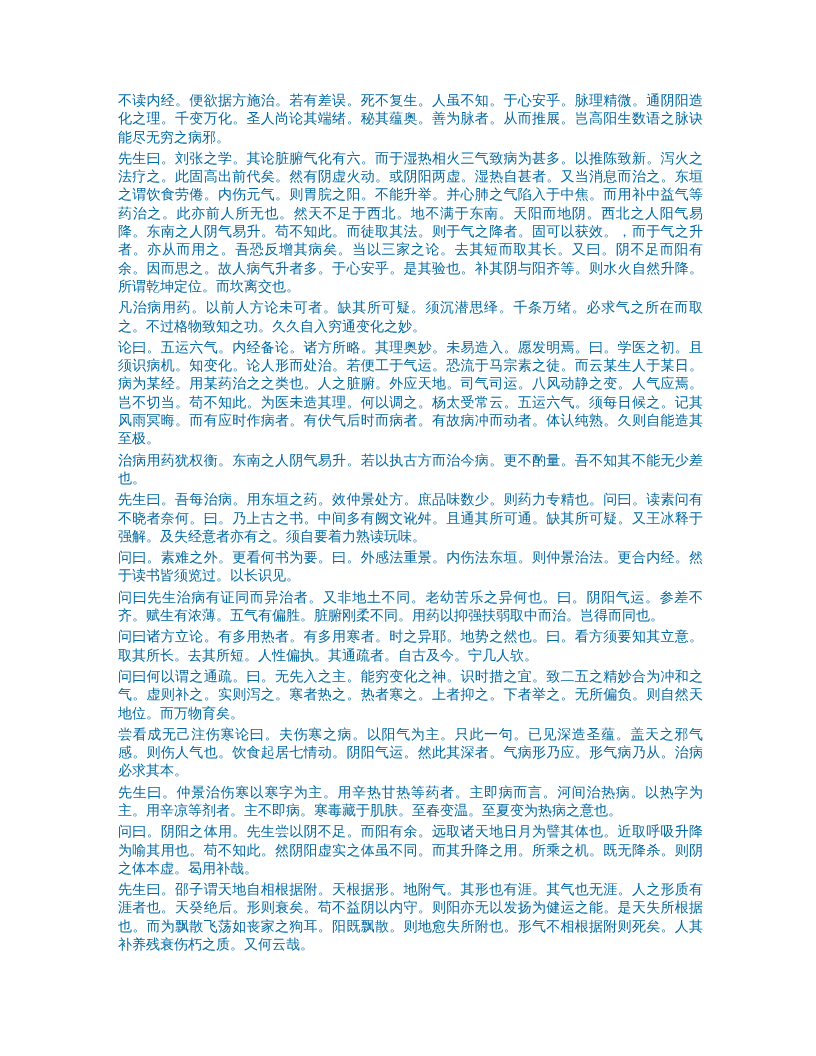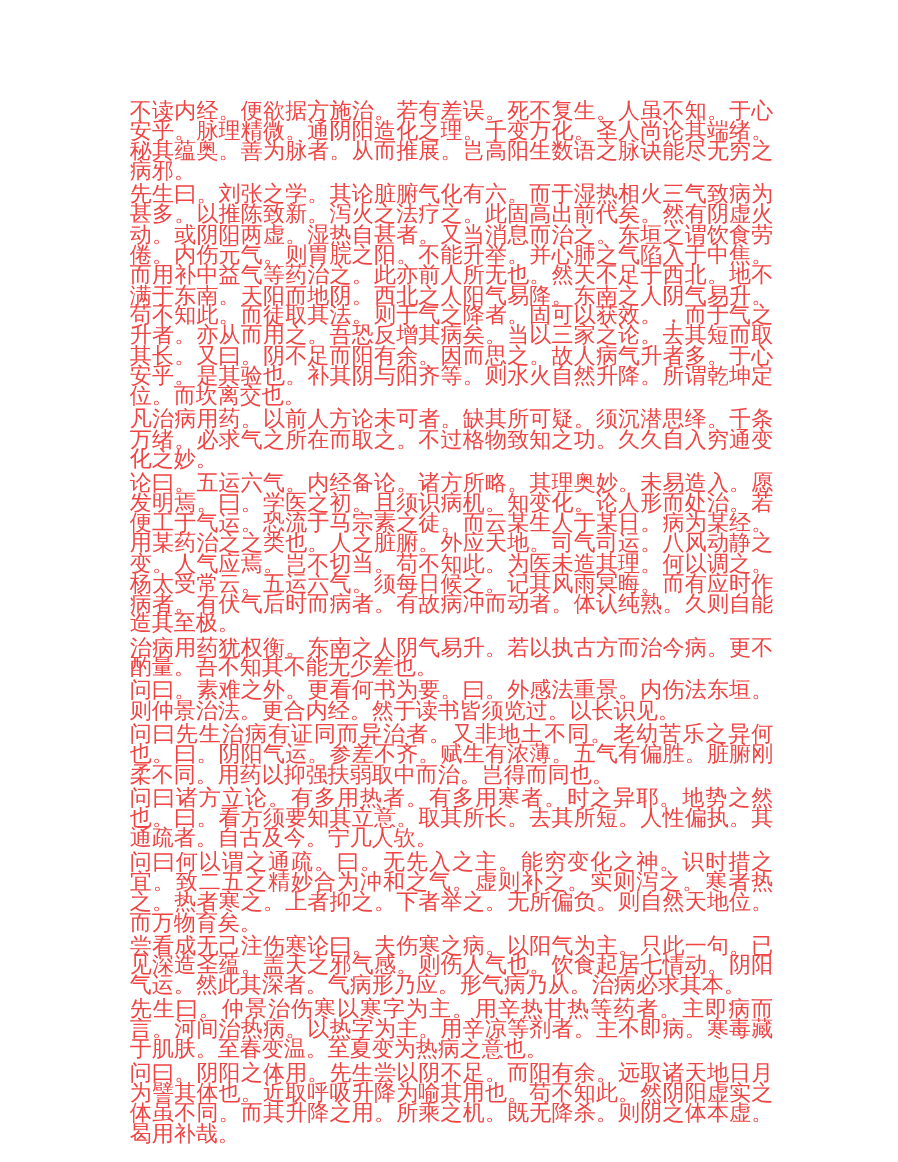--- a/index.html
+++ b/index.html
@@ -15,39 +15,41 @@
     overflow: hidden;
   }
   .content {
     position: absolute;
     left: 118px;
     top: 92px;
     width: 585px;
   }
   .para {
     margin: 0 0 3px 0;
-    font-family: Liberation Sans, sans-serif;
-    font-size: 20px;
+    font-family: Liberation Mono, monospace;
+    font-size: 14px;
     line-height: 18.3px;
-    color: #ef4444;
+    color: #0369a1;
     text-align: justify;
     word-break: break-all;
   }
 </style>
 </head>
 <body>
 
 <div class="page">
   <div class="content">
     <p class="para">不读内经。便欲据方施治。若有差误。死不复生。人虽不知。于心安乎。脉理精微。通阴阳造化之理。千变万化。圣人尚论其端绪。秘其蕴奥。善为脉者。从而推展。岂高阳生数语之脉诀能尽无穷之病邪。</p>
     <p class="para">先生曰。刘张之学。其论脏腑气化有六。而于湿热相火三气致病为甚多。以推陈致新。泻火之法疗之。此固高出前代矣。然有阴虚火动。或阴阳两虚。湿热自甚者。又当消息而治之。东垣之谓饮食劳倦。内伤元气。则胃脘之阳。不能升举。并心肺之气陷入于中焦。而用补中益气等药治之。此亦前人所无也。然天不足于西北。地不满于东南。天阳而地阴。西北之人阳气易降。东南之人阴气易升。苟不知此。而徒取其法。则于气之降者。固可以获效。，而于气之升者。亦从而用之。吾恐反增其病矣。当以三家之论。去其短而取其长。又曰。阴不足而阳有余。因而思之。故人病气升者多。于心安乎。是其验也。补其阴与阳齐等。则水火自然升降。所谓乾坤定位。而坎离交也。</p>
     <p class="para">凡治病用药。以前人方论未可者。缺其所可疑。须沉潜思绎。千条万绪。必求气之所在而取之。不过格物致知之功。久久自入穷通变化之妙。</p>
     <p class="para">论曰。五运六气。内经备论。诸方所略。其理奥妙。未易造入。愿发明焉。曰。学医之初。且须识病机。知变化。论人形而处治。若便工于气运。恐流于马宗素之徒。而云某生人于某日。病为某经。用某药治之之类也。人之脏腑。外应天地。司气司运。八风动静之变。人气应焉。岂不切当。苟不知此。为医未造其理。何以调之。杨太受常云。五运六气。须每日候之。记其风雨冥晦。而有应时作病者。有伏气后时而病者。有故病冲而动者。体认纯熟。久则自能造其至极。</p>
     <p class="para">治病用药犹权衡。东南之人阴气易升。若以执古方而治今病。更不酌量。吾不知其不能无少差也。</p>
+    <p class="para">先生曰。吾每治病。用东垣之药。效仲景处方。庶品味数少。则药力专精也。问曰。读素问有不晓者奈何。曰。乃上古之书。中间多有阙文讹舛。且通其所可通。缺其所可疑。又王冰释于强解。及失经意者亦有之。须自要着力熟读玩味。</p>
     <p class="para">问曰。素难之外。更看何书为要。曰。外感法重景。内伤法东垣。则仲景治法。更合内经。然于读书皆须览过。以长识见。</p>
     <p class="para">问曰先生治病有证同而异治者。又非地土不同。老幼苦乐之异何也。曰。阴阳气运。参差不齐。赋生有浓薄。五气有偏胜。脏腑刚柔不同。用药以抑强扶弱取中而治。岂得而同也。</p>
     <p class="para">问曰诸方立论。有多用热者。有多用寒者。时之异耶。地势之然也。曰。看方须要知其立意。取其所长。去其所短。人性偏执。其通疏者。自古及今。宁几人欤。</p>
     <p class="para">问曰何以谓之通疏。曰。无先入之主。能穷变化之神。识时措之宜。致二五之精妙合为冲和之气。虚则补之。实则泻之。寒者热之。热者寒之。上者抑之。下者举之。无所偏负。则自然天地位。而万物育矣。</p>
     <p class="para">尝看成无己注伤寒论曰。夫伤寒之病。以阳气为主。只此一句。已见深造圣蕴。盖天之邪气感。则伤人气也。饮食起居七情动。阴阳气运。然此其深者。气病形乃应。形气病乃从。治病必求其本。</p>
     <p class="para">先生曰。仲景治伤寒以寒字为主。用辛热甘热等药者。主即病而言。河间治热病。以热字为主。用辛凉等剂者。主不即病。寒毒藏于肌肤。至春变温。至夏变为热病之意也。</p>
     <p class="para">问曰。阴阳之体用。先生尝以阴不足。而阳有余。远取诸天地日月为譬其体也。近取呼吸升降为喻其用也。苟不知此。然阴阳虚实之体虽不同。而其升降之用。所乘之机。既无降杀。则阴之体本虚。曷用补哉。</p>
+    <p class="para">先生曰。邵子谓天地自相根据附。天根据形。地附气。其形也有涯。其气也无涯。人之形质有涯者也。天癸绝后。形则衰矣。苟不益阴以内守。则阳亦无以发扬为健运之能。是天失所根据也。而为飘散飞荡如丧家之狗耳。阳既飘散。则地愈失所附也。形气不相根据附则死矣。人其补养残衰伤朽之质。又何云哉。</p>
   </div>
 </div>
 
 </body></html>

